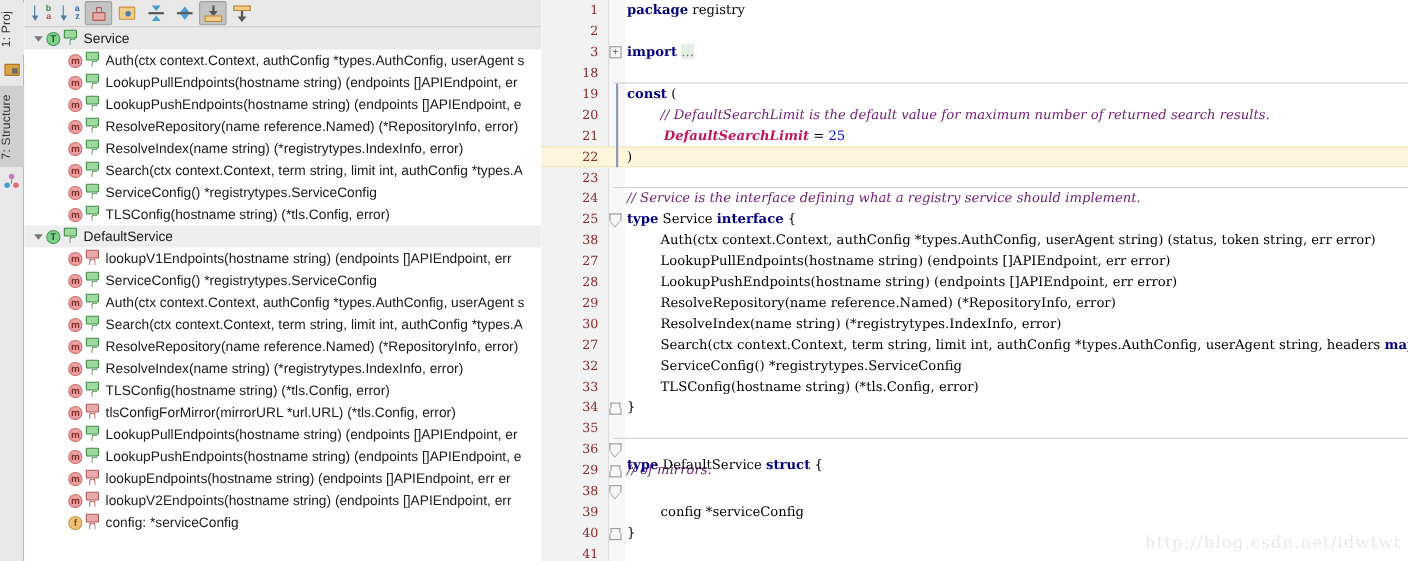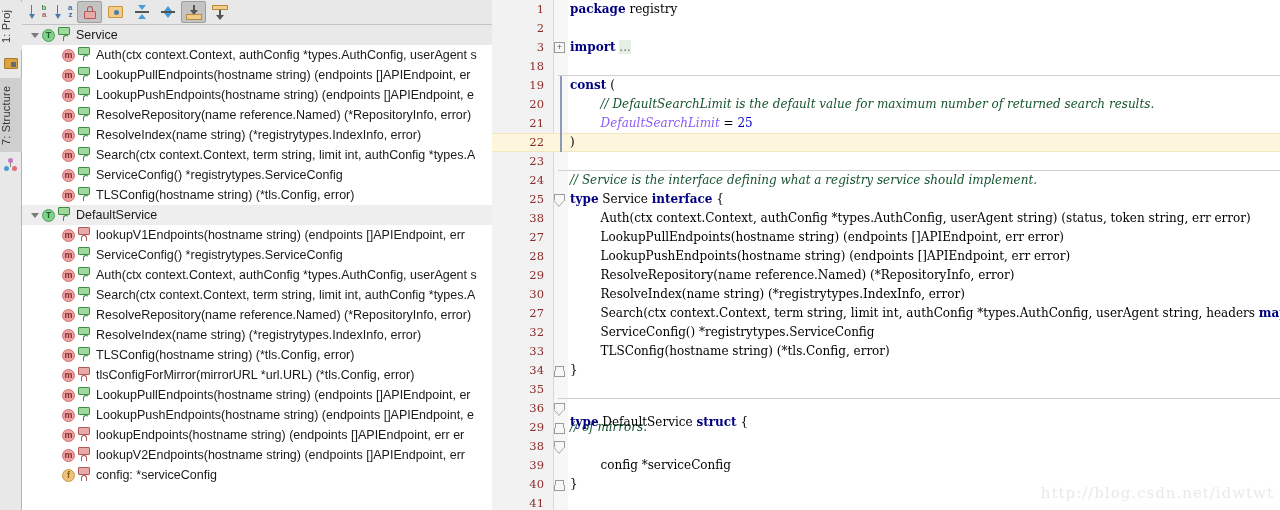--- a/index.html
+++ b/index.html
@@ -191,22 +191,22 @@
     border-left:5.5px solid transparent; border-right:5.5px solid transparent;
     border-top:6px solid #f7f7f7; filter: drop-shadow(0 1px 0 #9a9a9a);}
   .foldend { position: absolute; left: 62px; width: 11px; height: 11px; }
   .foldend .stem { position:absolute; left:0; bottom:0; width:11px; height:6px;
     border:1px solid #9a9a9a; border-top:none; background:#f7f7f7;}
   .foldend .tip { position:absolute; left:1px; top:0px; width:9px; height:5px;
     border:1px solid #9a9a9a; border-bottom:none; background:#f7f7f7;}
 
   
   .kw   { color: #000080; font-weight: bold; }
-  .cmt  { color: #14532d; font-style: italic; }
-  .cst  { color: #8b5cf6; font-weight: normal; font-style: italic; }
+  .cmt  { color: #701a75; font-style: italic; }
+  .cst  { color: #be185d; font-weight: bold; font-style: italic; }
   .num  { color: #0000d0; }
   .fold-placeholder { background: #e3f0e3; color: #777; }
 
   .watermark {
     position: absolute; right: 6px; bottom: 8px;
     font-size: 15px; color: #e9e9e9; letter-spacing: 1px;
     font-family: "DejaVu Serif", serif;
   }
 </style>
 </head>

